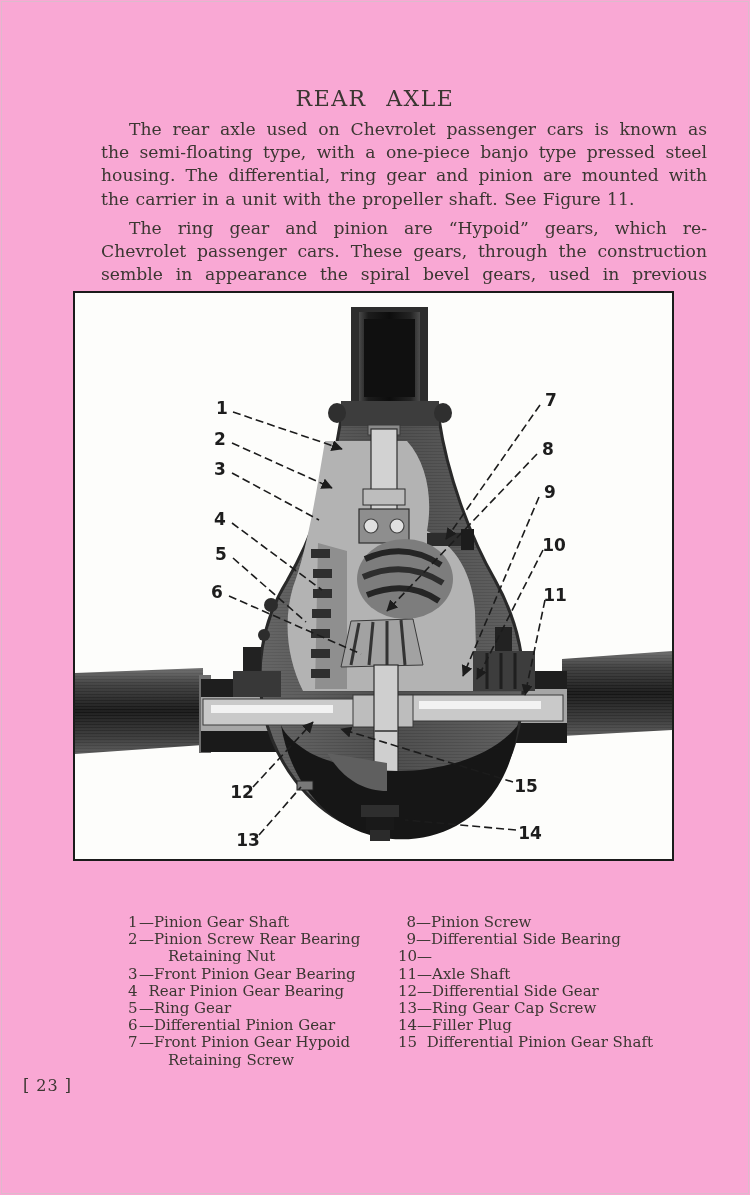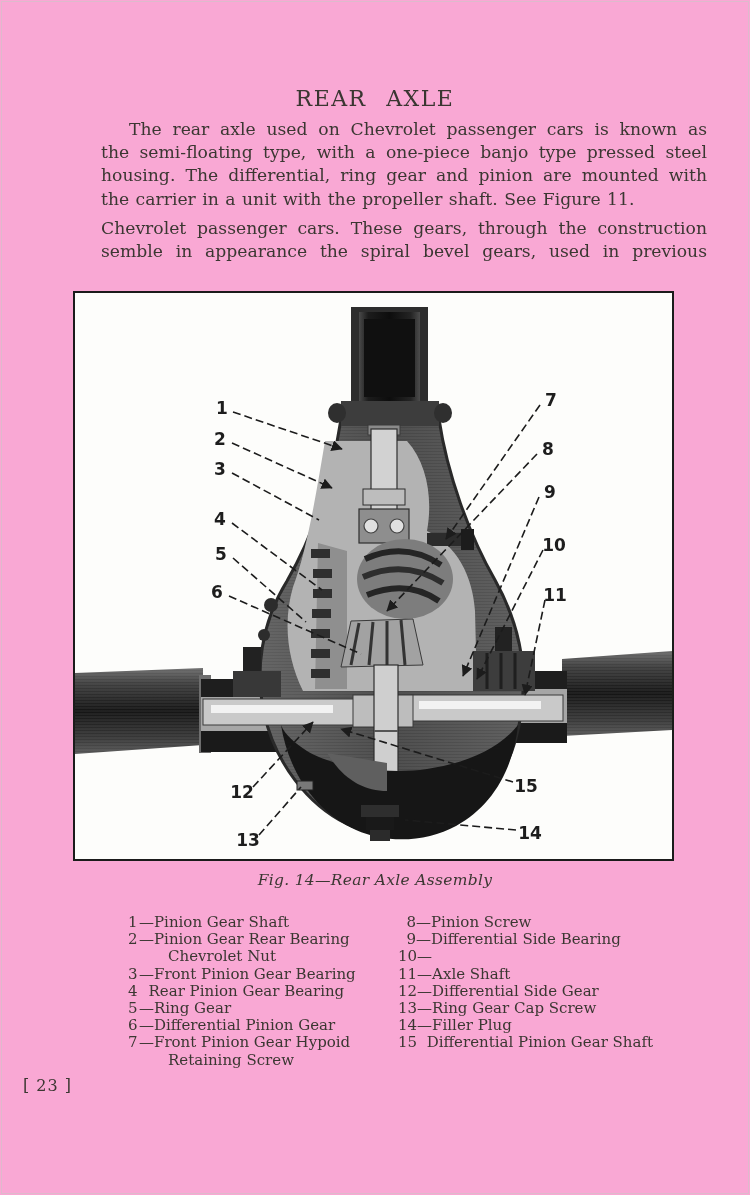--- a/index.html
+++ b/index.html
@@ -77,20 +77,21 @@
   <div class="title">REAR AXLE</div>
 
   <div class="para para-1">
     <div class="bline indent">The rear axle used on Chevrolet passenger cars is known as</div>
     <div class="bline">the semi-floating type, with a one-piece banjo type pressed steel</div>
     <div class="bline">housing.  The differential, ring gear and pinion are mounted with</div>
     <div class="bline last">the carrier in a unit with the propeller shaft.  See Figure 11.</div>
   </div>
 
   <div class="para para-2">
+    <div class="bline indent">The ring gear and pinion are “Hypoid” gears, which re-</div>
     <div class="bline">Chevrolet passenger cars.  These gears, through the construction</div>
     <div class="bline">semble in appearance the spiral bevel gears, used in previous</div>
   </div>
 
   <div class="figure">
     <svg width="597" height="566" viewBox="0 0 597 566">
       <defs>
         <linearGradient id="tubeG" x1="0" y1="0" x2="0" y2="1">
           <stop offset="0" stop-color="#6b6b6b"></stop>
           <stop offset="0.18" stop-color="#3e3e3e"></stop>
@@ -260,33 +261,32 @@
     <span class="callout" style="left:473px;top:156px">8</span>
     <span class="callout" style="left:475px;top:199px">9</span>
     <span class="callout" style="left:479px;top:252px">10</span>
     <span class="callout" style="left:480px;top:302px">11</span>
     <span class="callout" style="left:167px;top:499px">12</span>
     <span class="callout" style="left:173px;top:547px">13</span>
     <span class="callout" style="left:455px;top:540px">14</span>
     <span class="callout" style="left:451px;top:493px">15</span>
   </div>
 
-  <div class="caption">Fig. 14—Rear Axle Assembly</div>
 
   <div class="legend">
     <ul class="leg-col leg-left">
       <li>
           <span class="num">1</span>
           <span class="sep">—</span>
           <span class="txt">Pinion Gear Shaft</span>
         </li>
       <li>
           <span class="num">2</span>
           <span class="sep">—</span>
-          <span class="txt">Pinion Gear Rear Bearing Chevrolet Nut</span>
+          <span class="txt">Pinion Screw Rear Bearing Retaining Nut</span>
         </li>
       <li>
           <span class="num">3</span>
           <span class="sep">—</span>
           <span class="txt">Front Pinion Gear Bearing</span>
         </li>
       <li>
           <span class="num">4</span>
           <span class="sep">  </span>
           <span class="txt">Rear Pinion Gear Bearing</span>

